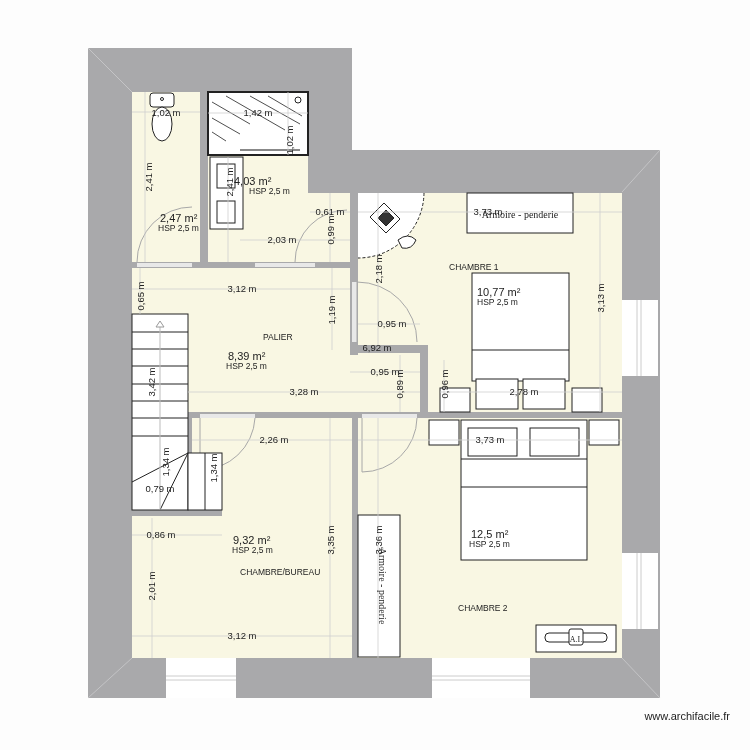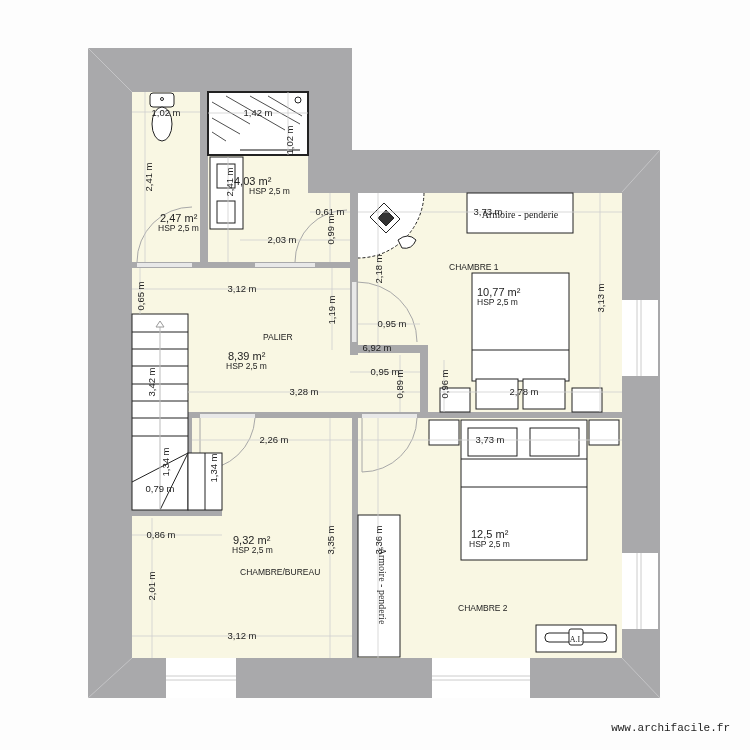--- a/index.html
+++ b/index.html
@@ -3,21 +3,21 @@
 <meta charset="utf-8">
 <style>
   html, body { margin:0; padding:0; background:#fdfdfd; }
   body { width:750px; height:750px; position:relative; overflow:hidden; font-family:"Liberation Sans", sans-serif; }
   svg { position:absolute; left:0; top:0; }
   .lbl { font-family:"Liberation Sans", sans-serif; fill:#222; }
   .dim { font-size:9.5px; }
   .area { font-size:11px; }
   .hsp { font-size:8.5px; }
   .room { font-size:8.5px; }
-  .wm { position:absolute; right:20px; bottom:16px; font-size:11px; color:#222;font-family:Liberation Mono, monospace; }
+  .wm { position:absolute; right:20px; bottom:28px; font-size:11px; color:#222; }
 </style>
 </head>
 <body>
 
 <svg width="750" height="750" viewBox="0 0 750 750">
 
   <g fill="#a9a9ab">
     <polygon points="88,48 352,48 352,150 660,150 660,698 88,698"></polygon>
   </g>
 

